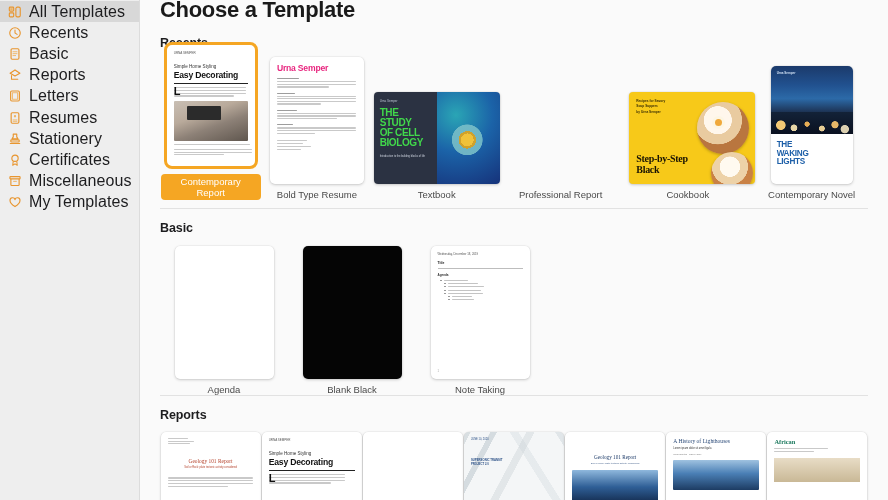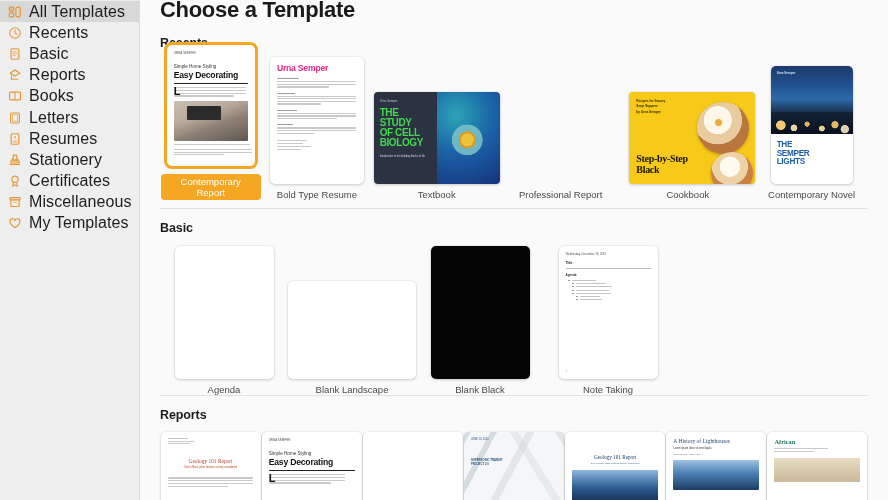--- a/index.html
+++ b/index.html
@@ -239,29 +239,20 @@
     <div class="side-item">
       <span class="side-ico">
         <svg viewBox="0 0 16 16" width="14" height="14">
             <path d="M8 2.2 13.6 6 8 9.2 2.4 6z" fill="none" stroke="#e8952e" stroke-width="1.3" stroke-linejoin="round"></path>
           <path d="M4 8.6v4.2h7.2" fill="none" stroke="#e8952e" stroke-width="1.2" stroke-linecap="round"></path>
           </svg>
       </span>
       <span class="side-label">Reports</span>
     </div>
 
-    <div class="side-item">
-      <span class="side-ico">
-        <svg viewBox="0 0 16 16" width="14" height="14">
-            <rect x="1.8" y="3.5" width="12.4" height="9" rx="1.2" fill="none" stroke="#e8952e" stroke-width="1.3"></rect>
-          <path d="M8 3.8v8.4" stroke="#e8952e" stroke-width="1.2"></path>
-          </svg>
-      </span>
-      <span class="side-label">Books</span>
-    </div>
 
     <div class="side-item">
       <span class="side-ico">
         <svg viewBox="0 0 16 16" width="14" height="14">
             <rect x="3" y="2.3" width="10" height="11.4" rx="1.3" fill="none" stroke="#e8952e" stroke-width="1.3"></rect>
           <rect x="5" y="4.3" width="6" height="7.4" fill="none" stroke="#f0b25e" stroke-width="1"></rect>
           </svg>
       </span>
       <span class="side-label">Letters</span>
     </div>
@@ -428,21 +419,21 @@
 
         <div class="tile" style="width:120px;">
           <div class="thumb-wrap" style="height:137px;">
             <div class="thumb t-novel">
               <div class="sky">
                 <div class="auth">Urna Semper</div>
                 <div class="city"></div>
               </div>
               <div class="ttl">
                 <div>THE</div>
-                <div>SEMPER</div>
+                <div>WAKING</div>
                 <div>LIGHTS</div>
               </div>
             </div>
           </div>
           <div class="cap">Contemporary Novel</div>
         </div>
       </div>
     </div>
 
     <div class="divider" style="margin-top:8px;"></div>
@@ -452,26 +443,20 @@
 
       <div class="row" style="margin-top:10px; height:150px;">
 
         <div class="tile" style="width:128px;">
           <div class="thumb-wrap" style="height:137px;">
             <div class="thumb t-blank" style="width:99px;height:133px;"></div>
           </div>
           <div class="cap">Agenda</div>
         </div>
 
-        <div class="tile" style="width:128px;">
-          <div class="thumb-wrap" style="height:137px;">
-            <div class="thumb t-blank" style="width:128px;height:98px;"></div>
-          </div>
-          <div class="cap">Blank Landscape</div>
-        </div>
 
         <div class="tile" style="width:128px;">
           <div class="thumb-wrap" style="height:137px;">
             <div class="thumb t-black" style="width:99px;height:133px;"></div>
           </div>
           <div class="cap">Blank Black</div>
         </div>
 
         <div class="tile" style="width:128px;">
           <div class="thumb-wrap" style="height:137px;">

